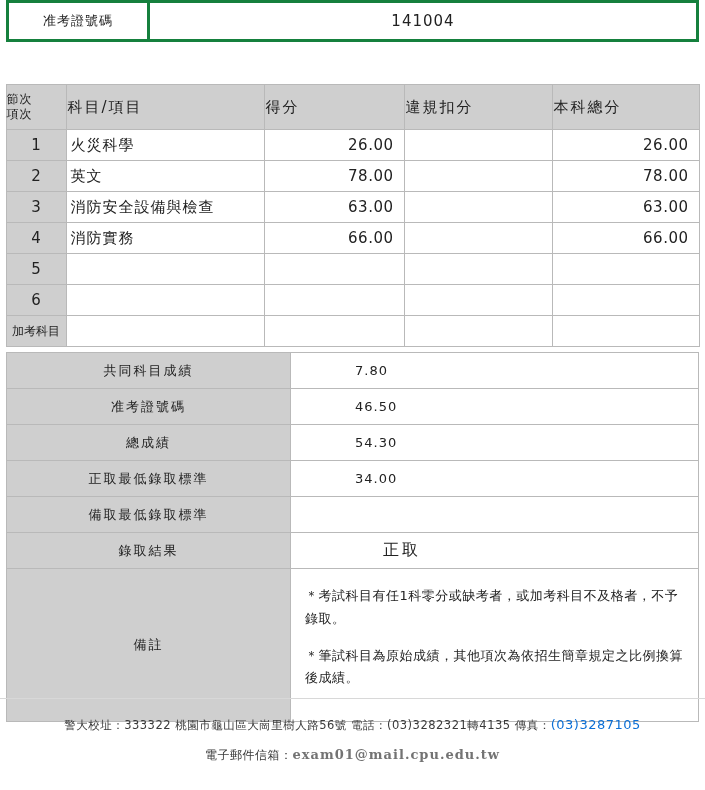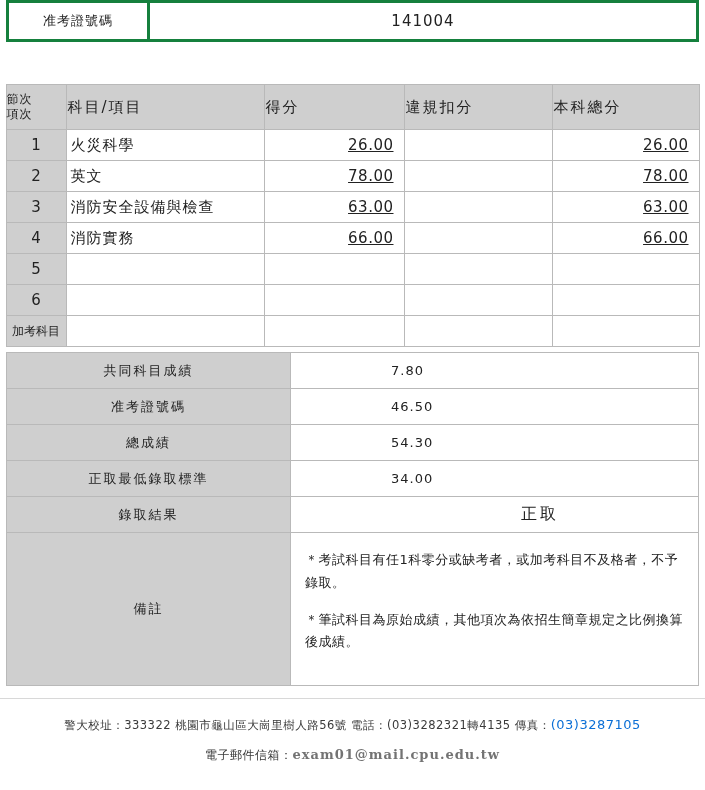--- a/index.html
+++ b/index.html
@@ -107,21 +107,20 @@
     height: 28px;
     letter-spacing: 1px;
   }
   td.num {
     text-align: right;
     padding-right: 10px;
     vertical-align: middle;
     height: 28px;
     font-size: 14px;
     letter-spacing: 0.5px;
-    text-decoration: underline;
   }
   td.blank { height: 28px; }
 
   .gap-2 { height: 5px; }
 
   
   table.summary {
     width: 693px;
     margin: 0 auto;
     border-collapse: collapse;
@@ -134,31 +133,30 @@
   }
   td.sum-label {
     width: 281px;
     background: #cfcfcf;
     text-align: center;
     vertical-align: middle;
     height: 33px;
     letter-spacing: 2px;
   }
   td.sum-value {
-    padding-left: 100px;
+    padding-left: 64px;
     vertical-align: middle;
     height: 33px;
     font-size: 16px;
     letter-spacing: 1px;
   }
   td.sum-value.center-ish {
     padding-left: 92px;
     font-size: 16px;
     letter-spacing: 3px;
-    text-align: center;
   }
   td.sum-value.empty { padding: 0; }
 
   
   td.remark-label {
     background: #cfcfcf;
     text-align: center;
     vertical-align: middle;
     letter-spacing: 2px;
     height: 150px;
@@ -315,20 +313,24 @@
     </tr>
     <tr>
       <td class="sum-label">總成績</td>
       <td class="sum-value" colspan="2">54.30</td>
     </tr>
     <tr>
       <td class="sum-label">正取最低錄取標準</td>
       <td class="sum-value" colspan="2">34.00</td>
     </tr>
     <tr>
+      <td class="sum-label">備取最低錄取標準</td>
+      <td class="sum-value empty" colspan="2"></td>
+    </tr>
+    <tr>
       <td class="sum-label">錄取結果</td>
       <td class="sum-value center-ish" colspan="2">正取</td>
     </tr>
     <tr>
       <td class="sum-label remark-label">備註</td>
       <td class="remark-body" colspan="2">
         <p>＊考試科目有任1科零分或缺考者，或加考科目不及格者，不予錄取。</p>
         <p>＊筆試科目為原始成績，其他項次為依招生簡章規定之比例換算後成績。</p>
       </td>
     </tr>

